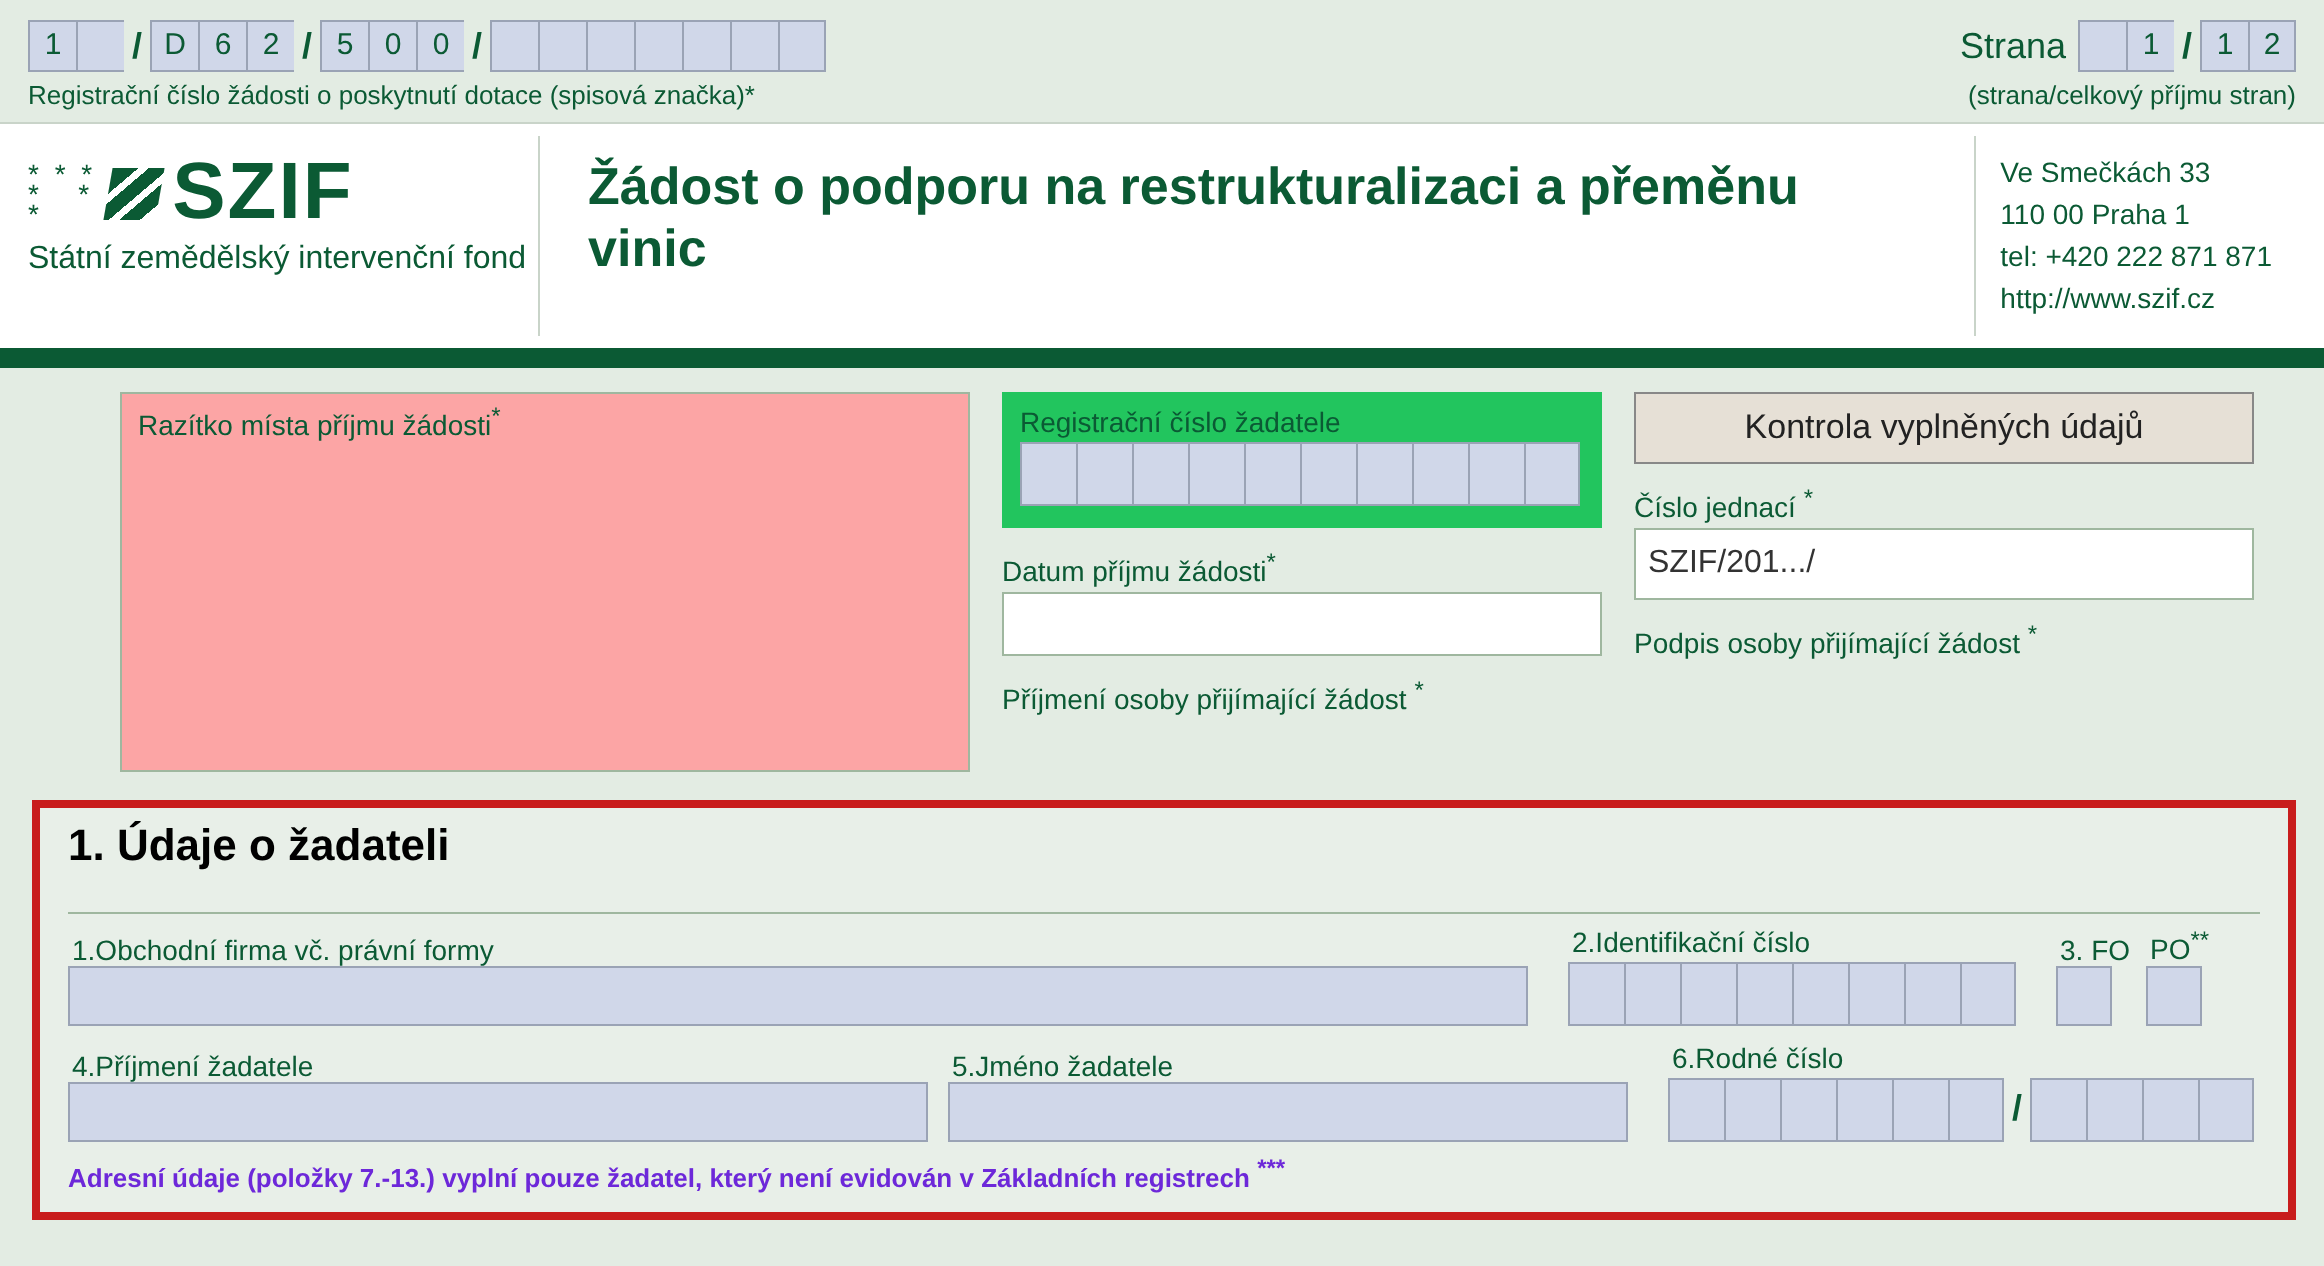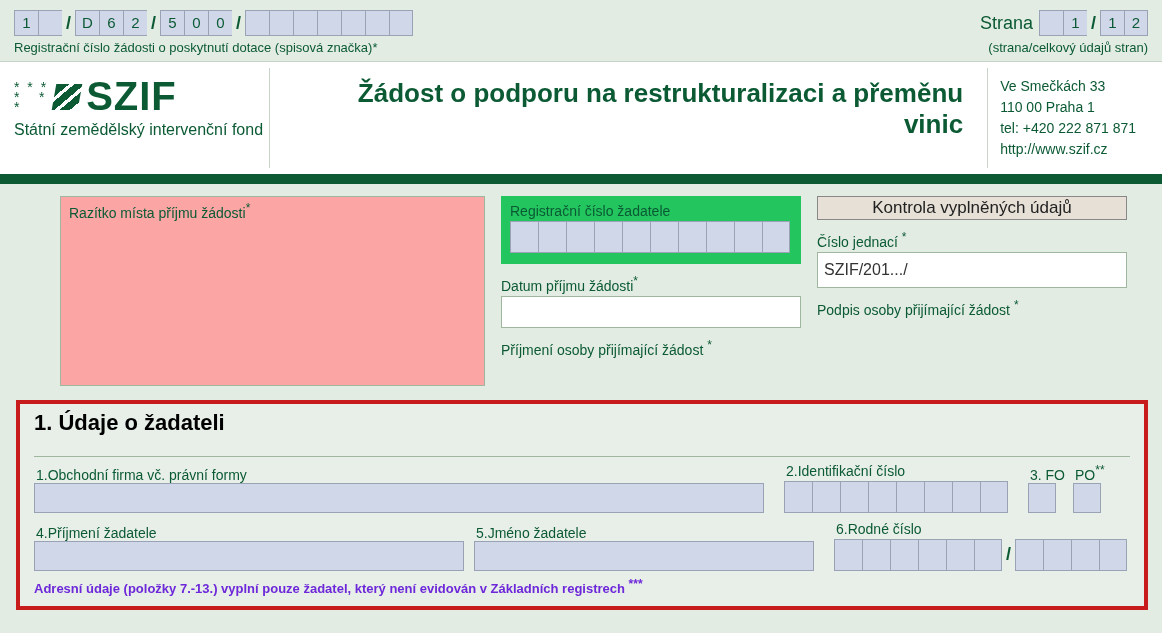--- a/index.html
+++ b/index.html
@@ -47,21 +47,21 @@
   .szif-stars { font-size: 14px; color: #0b5a34; line-height: 10px; letter-spacing: 2px; }
   .szif-wedge {
     width: 26px; height: 26px;
     background: linear-gradient(135deg, #0b5a34 0 25%, #fff 25% 35%, #0b5a34 35% 55%, #fff 55% 65%, #0b5a34 65% 85%, #fff 85%);
     transform: skewX(-10deg);
   }
   .szif-word { font-size: 40px; font-weight: 700; letter-spacing: 1px; color: #0b5a34; }
   .szif-sub { font-size: 16px; color: #0b5a34; padding-top: 2px; }
   .title {
     flex: 1;
-    text-align: right;
+    text-align: left;
     font-size: 26px;
     font-weight: 700;
     color: #0b5a34;
     padding: 10px 24px;
     border-left: 1px solid #c9d4c9;
     border-right: 1px solid #c9d4c9;
   }
   .addr { padding: 8px 12px; font-size: 14px; line-height: 1.5; white-space: pre-line; }
   .darkbar { height: 10px; background: #0b5a34; }
   .inner { padding: 12px 14px 0 60px; }
@@ -78,21 +78,21 @@
   .biginput {
     width: 100%; height: 32px;
     background: #fff;
     border: 1px solid #9fb79f;
     margin-top: 2px;
   }
   .cellrow { display: flex; margin-top: 2px; }
   .cellrow .cell { width: 28px; height: 32px; }
   .rightcol { flex: 1; }
   .btn {
-    width: 310px; height: 24px;
+    width: 310px; height: 36px;
     background: #e6e0d6;
     border: 1px solid #888;
     font-size: 17px;
     color: #222;
     cursor: pointer;
     display: inline-flex;
     align-items: center;
     justify-content: center;
   }
   .textfield {
@@ -163,21 +163,21 @@
     </div>
     <div class="pageno">
       <div class="cellgrp">
         <span class="lab">Strana</span>
         <span class="cell"></span>
         <span class="cell">1</span>
         <span class="sep">/</span>
         <span class="cell">1</span>
         <span class="cell">2</span>
       </div>
-      <div class="sub">(strana/celkový údajů stran)</div>
+      <div class="sub">(strana/celkový příjmu stran)</div>
     </div>
   </div>
 
   <div class="headerband">
     <div class="logoarea">
       <div class="szif-logo">
         <div>
           <div class="szif-stars">* * *<br>*&nbsp;&nbsp;&nbsp;*<br>*</div>
         </div>
         <div class="szif-wedge"></div>

